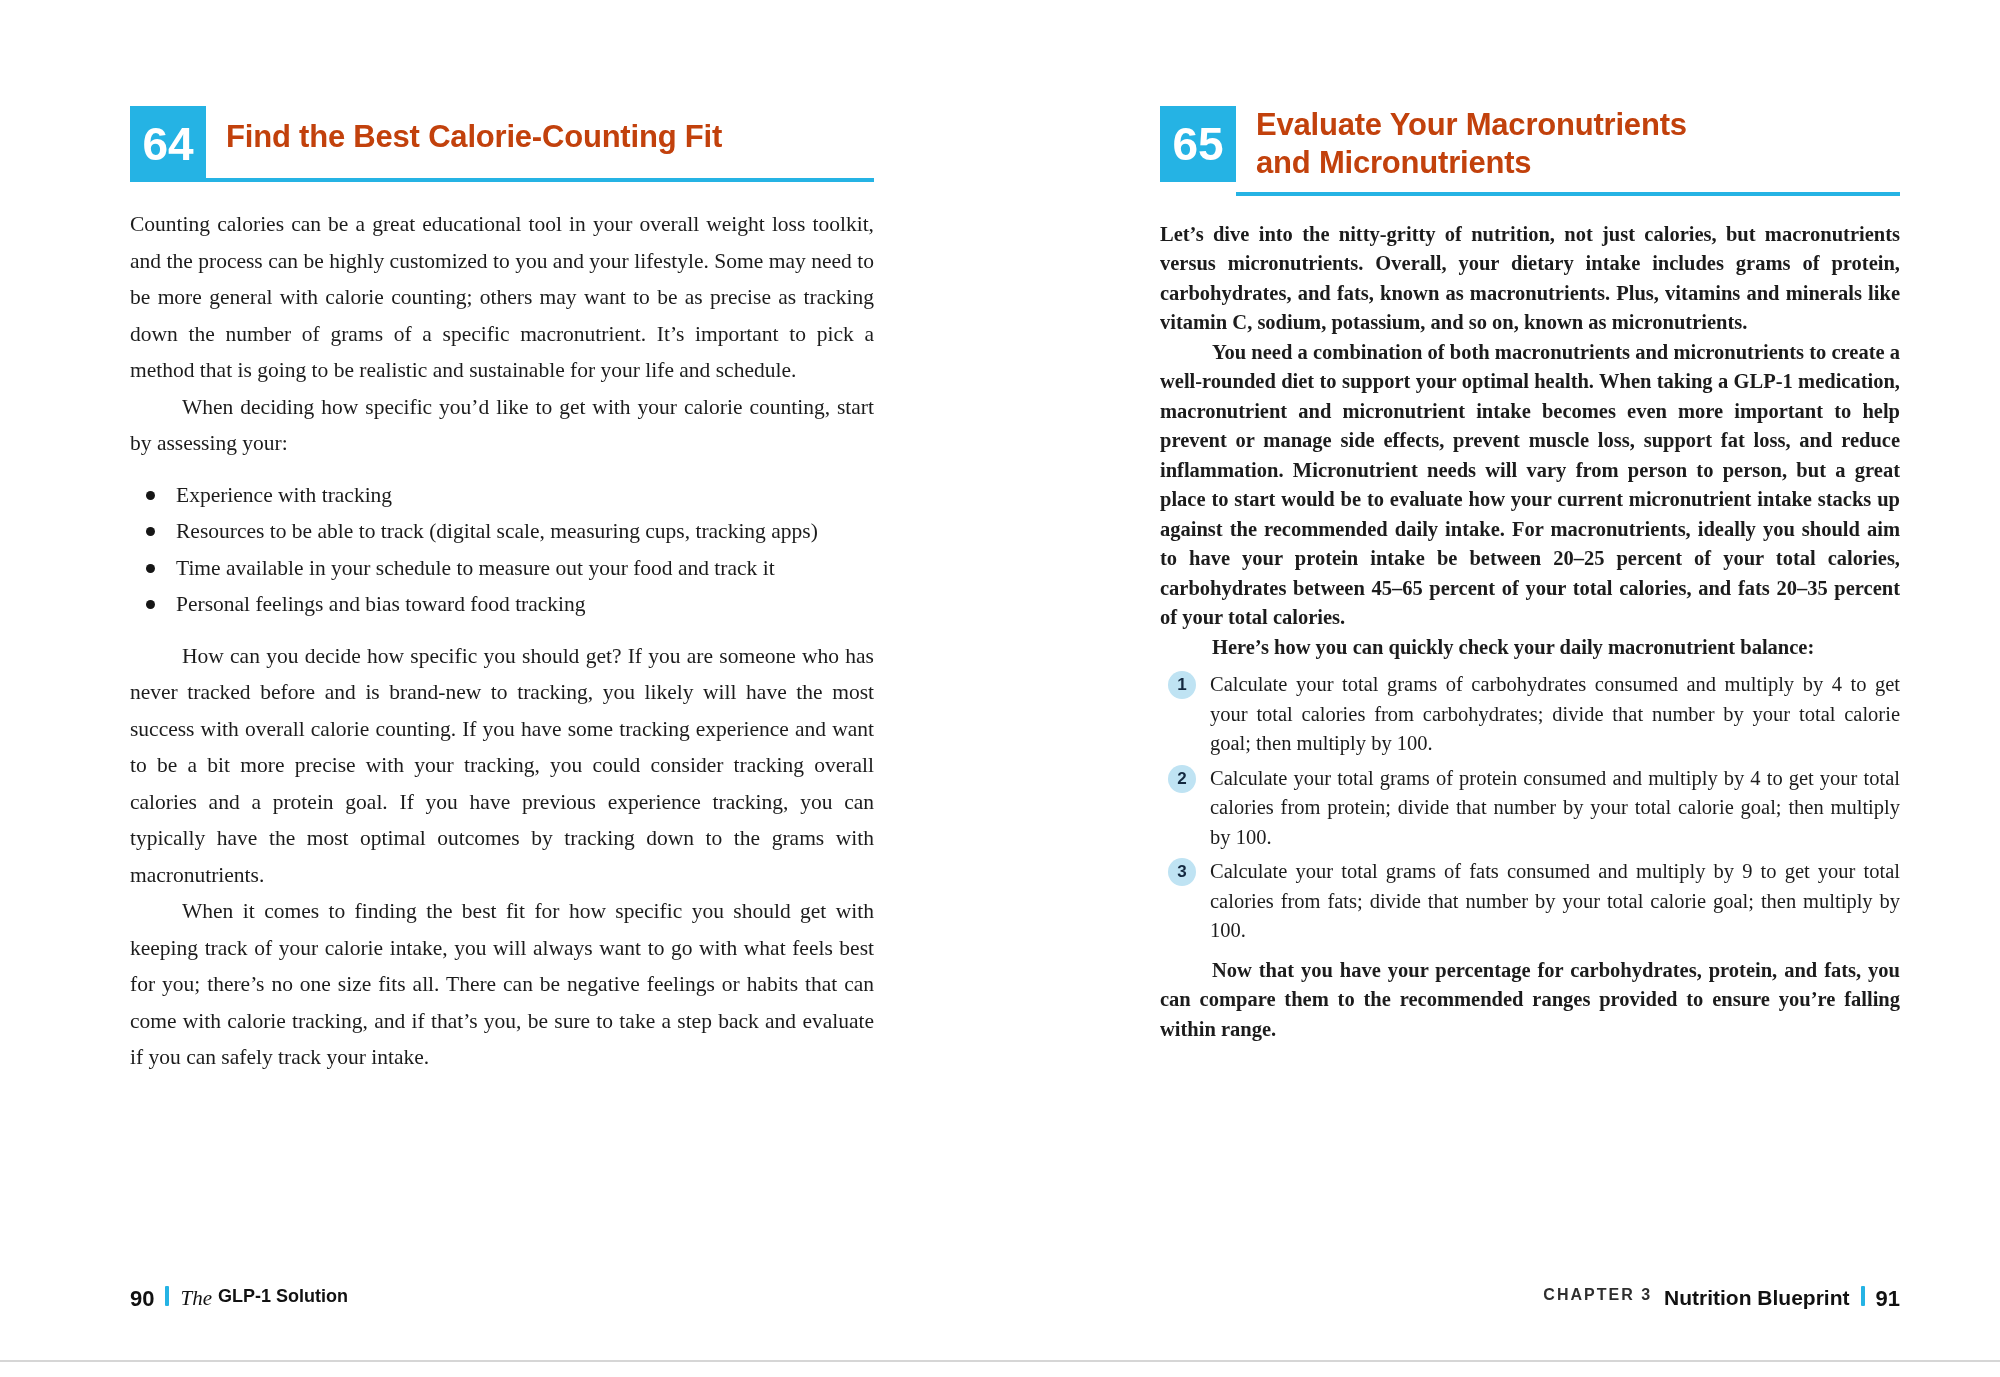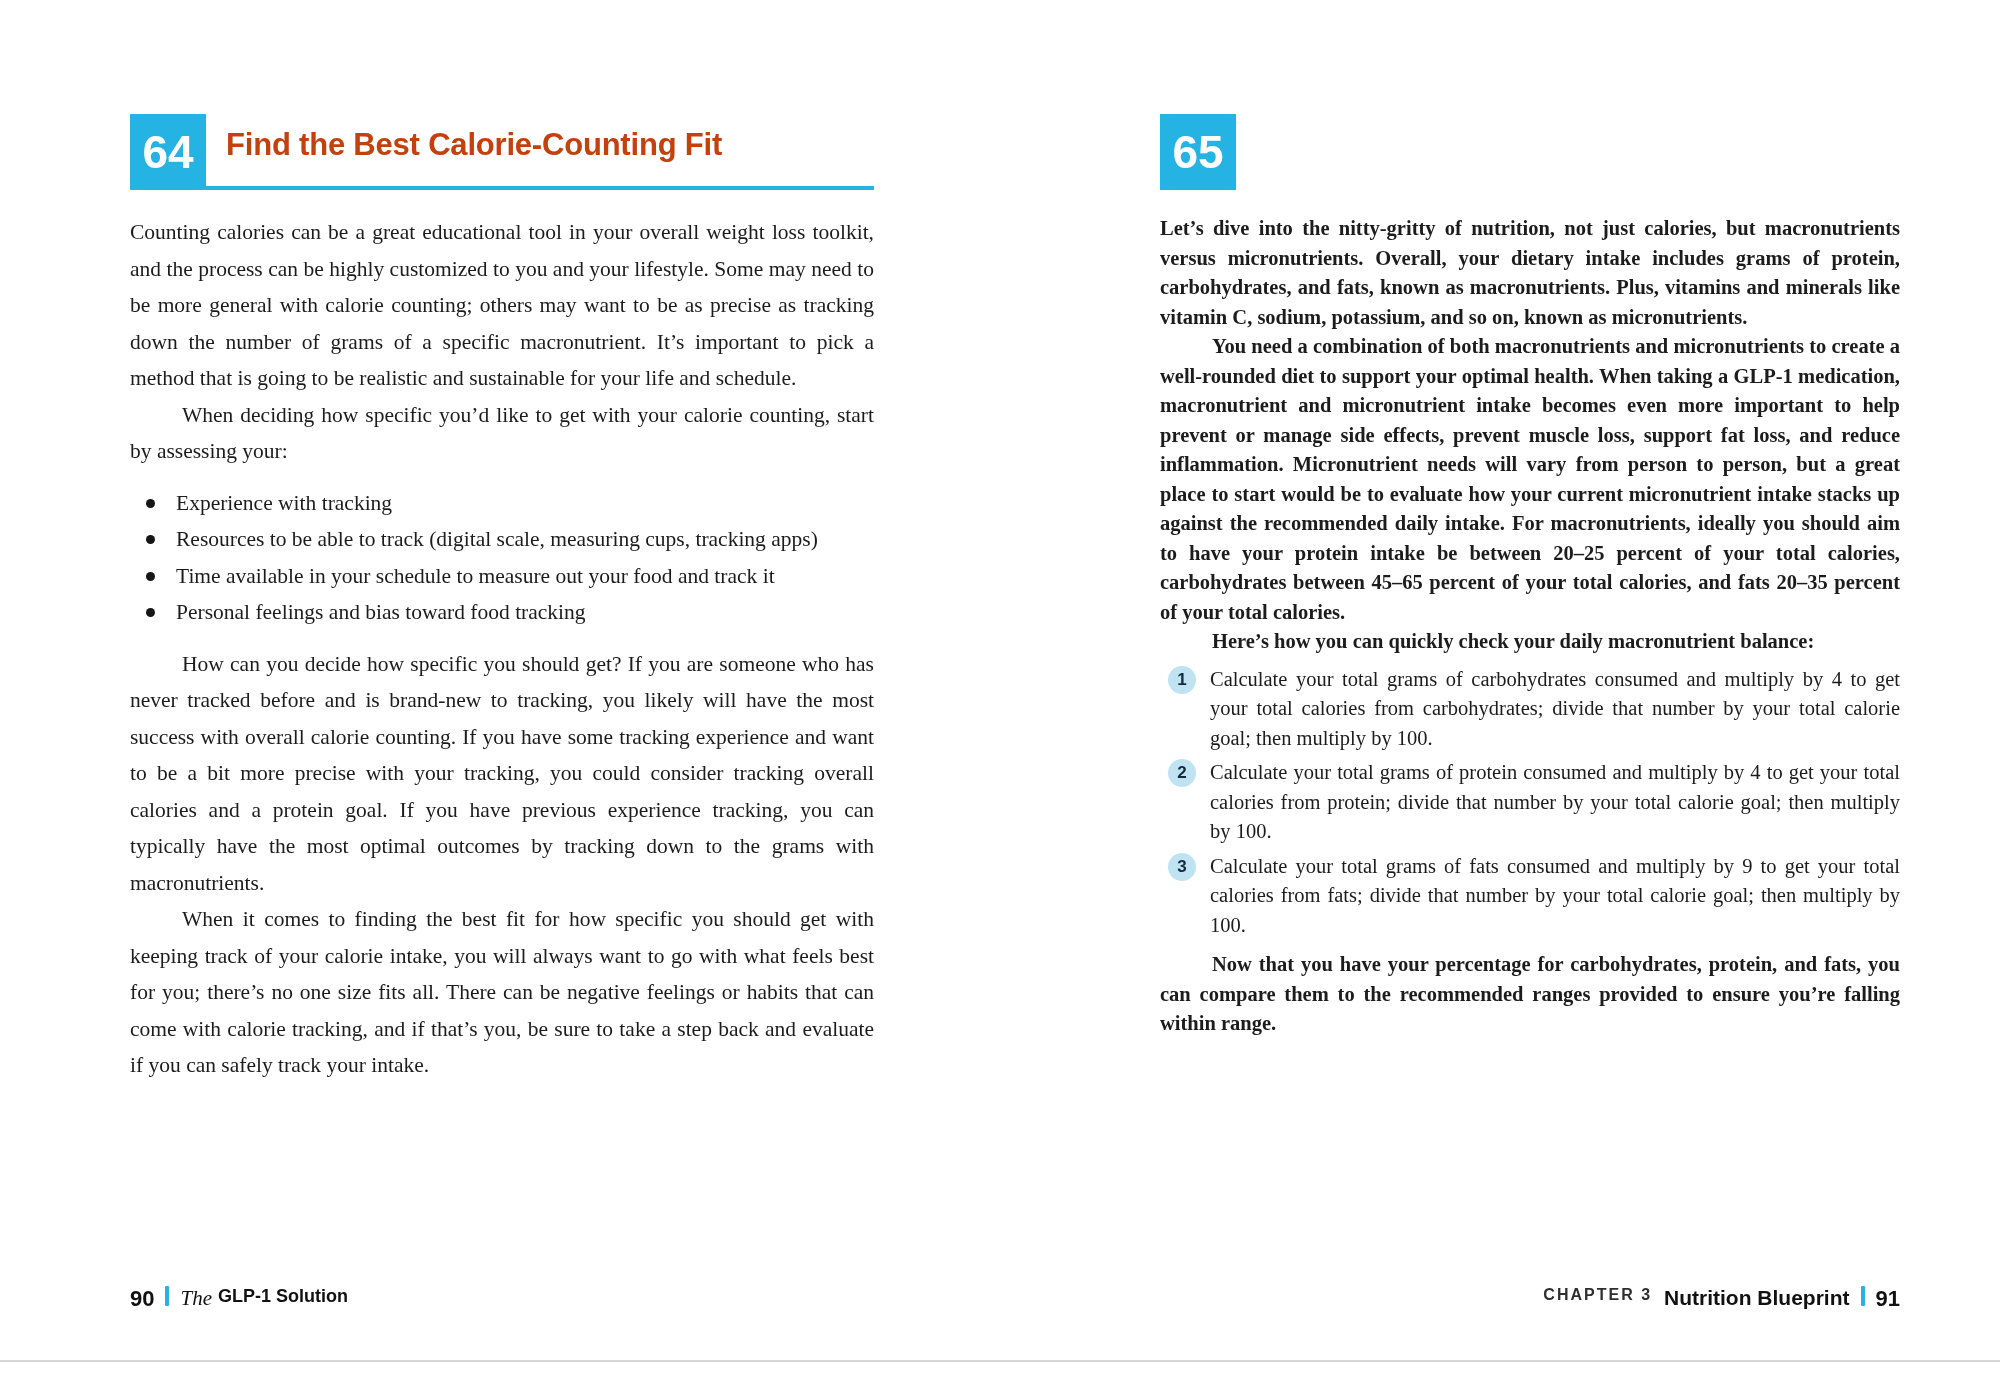--- a/index.html
+++ b/index.html
@@ -12,21 +12,21 @@
   html,body{width:2000px;height:1377px;}
   body{
     background:#ffffff;
     font-family:"Liberation Serif", serif;
     color:var(--ink);
     position:relative;
     overflow:hidden;
   }
   .spread{position:relative;width:2000px;height:1377px;background:#fff;}
 
-  .page-col{position:absolute;top:114px;}
+  .page-col{position:absolute;top:106px;}
   .col-left{left:130px;width:744px;}
   .col-right{left:1160px;width:740px;}
 
   
   .section-header{display:flex;align-items:stretch;margin-bottom:24px;}
   .badge{
     width:76px;height:76px;flex:0 0 76px;
     background:var(--accent);color:#ffffff;
     font-family:"Liberation Sans", sans-serif;
     font-weight:700;font-size:46px;
@@ -135,20 +135,26 @@
       </ul>
 
       <p class="indent">How can you decide how specific you should get? If you are someone who has never tracked before and is brand-new to tracking, you likely will have the most success with overall calorie counting. If you have some tracking experience and want to be a bit more precise with your tracking, you could consider tracking overall calories and a protein goal. If you have previous experience tracking, you can typically have the most optimal outcomes by tracking down to the grams with macronutrients.</p>
       <p class="indent">When it comes to finding the best fit for how specific you should get with keeping track of your calorie intake, you will always want to go with what feels best for you; there’s no one size fits all. There can be negative feelings or habits that can come with calorie tracking, and if that’s you, be sure to take a step back and evaluate if you can safely track your intake.</p>
     </div>
   </section>
 
   <section class="page-col col-right">
     <header class="section-header">
       <div class="badge">65</div>
+      <div class="title-wrap">
+        <h1 class="section-title">
+            <span style="display:block">Evaluate Your Macronutrients</span>
+            <span style="display:block">and Micronutrients</span>
+          </h1>
+      </div>
     </header>
 
     <div class="body-text">
       <p>Let’s dive into the nitty-gritty of nutrition, not just calories, but macronutrients versus micronutrients. Overall, your dietary intake includes grams of protein, carbohydrates, and fats, known as macronutrients. Plus, vitamins and minerals like vitamin C, sodium, potassium, and so on, known as micronutrients.</p>
       <p class="indent">You need a combination of both macronutrients and micronutrients to create a well-rounded diet to support your optimal health. When taking a GLP-1 medication, macronutrient and micronutrient intake becomes even more important to help prevent or manage side effects, prevent muscle loss, support fat loss, and reduce inflammation. Micronutrient needs will vary from person to person, but a great place to start would be to evaluate how your current micronutrient intake stacks up against the recommended daily intake. For macronutrients, ideally you should aim to have your protein intake be between 20–25 percent of your total calories, carbohydrates between 45–65 percent of your total calories, and fats 20–35 percent of your total calories.</p>
       <p class="indent">Here’s how you can quickly check your daily macronutrient balance:</p>
 
       <ol class="steps">
         <li>
           <span class="num-circle">1</span>

